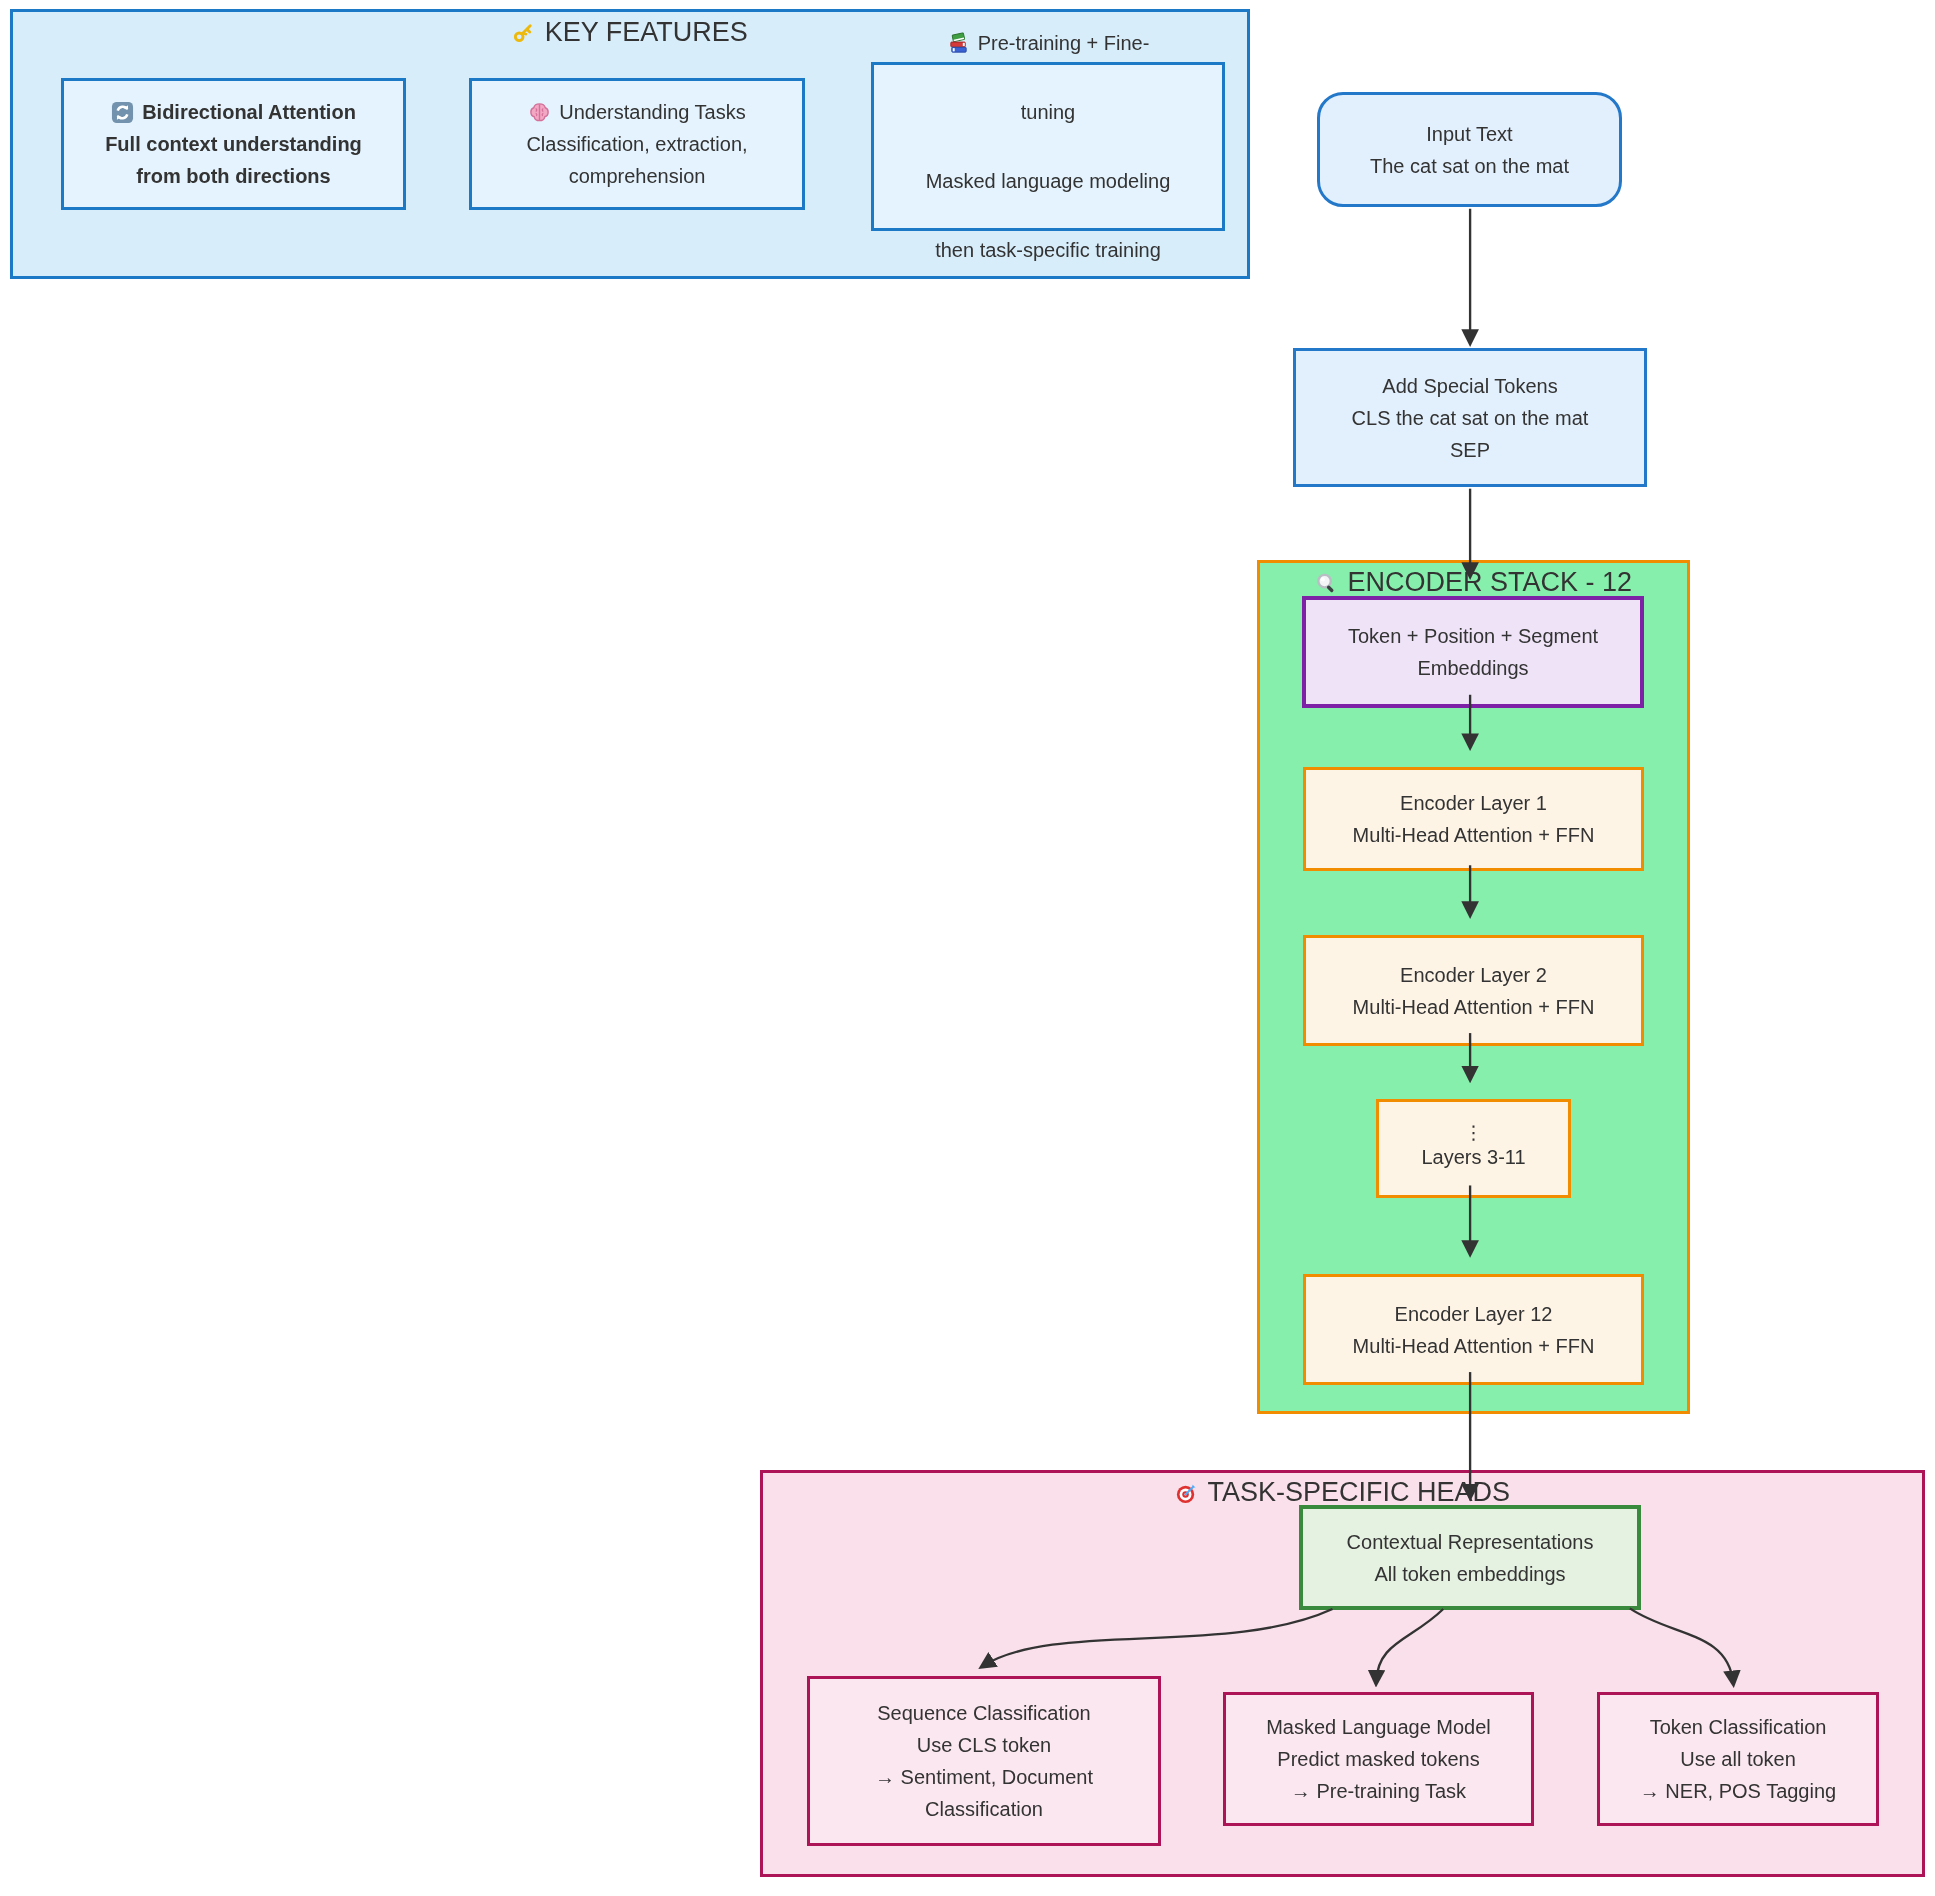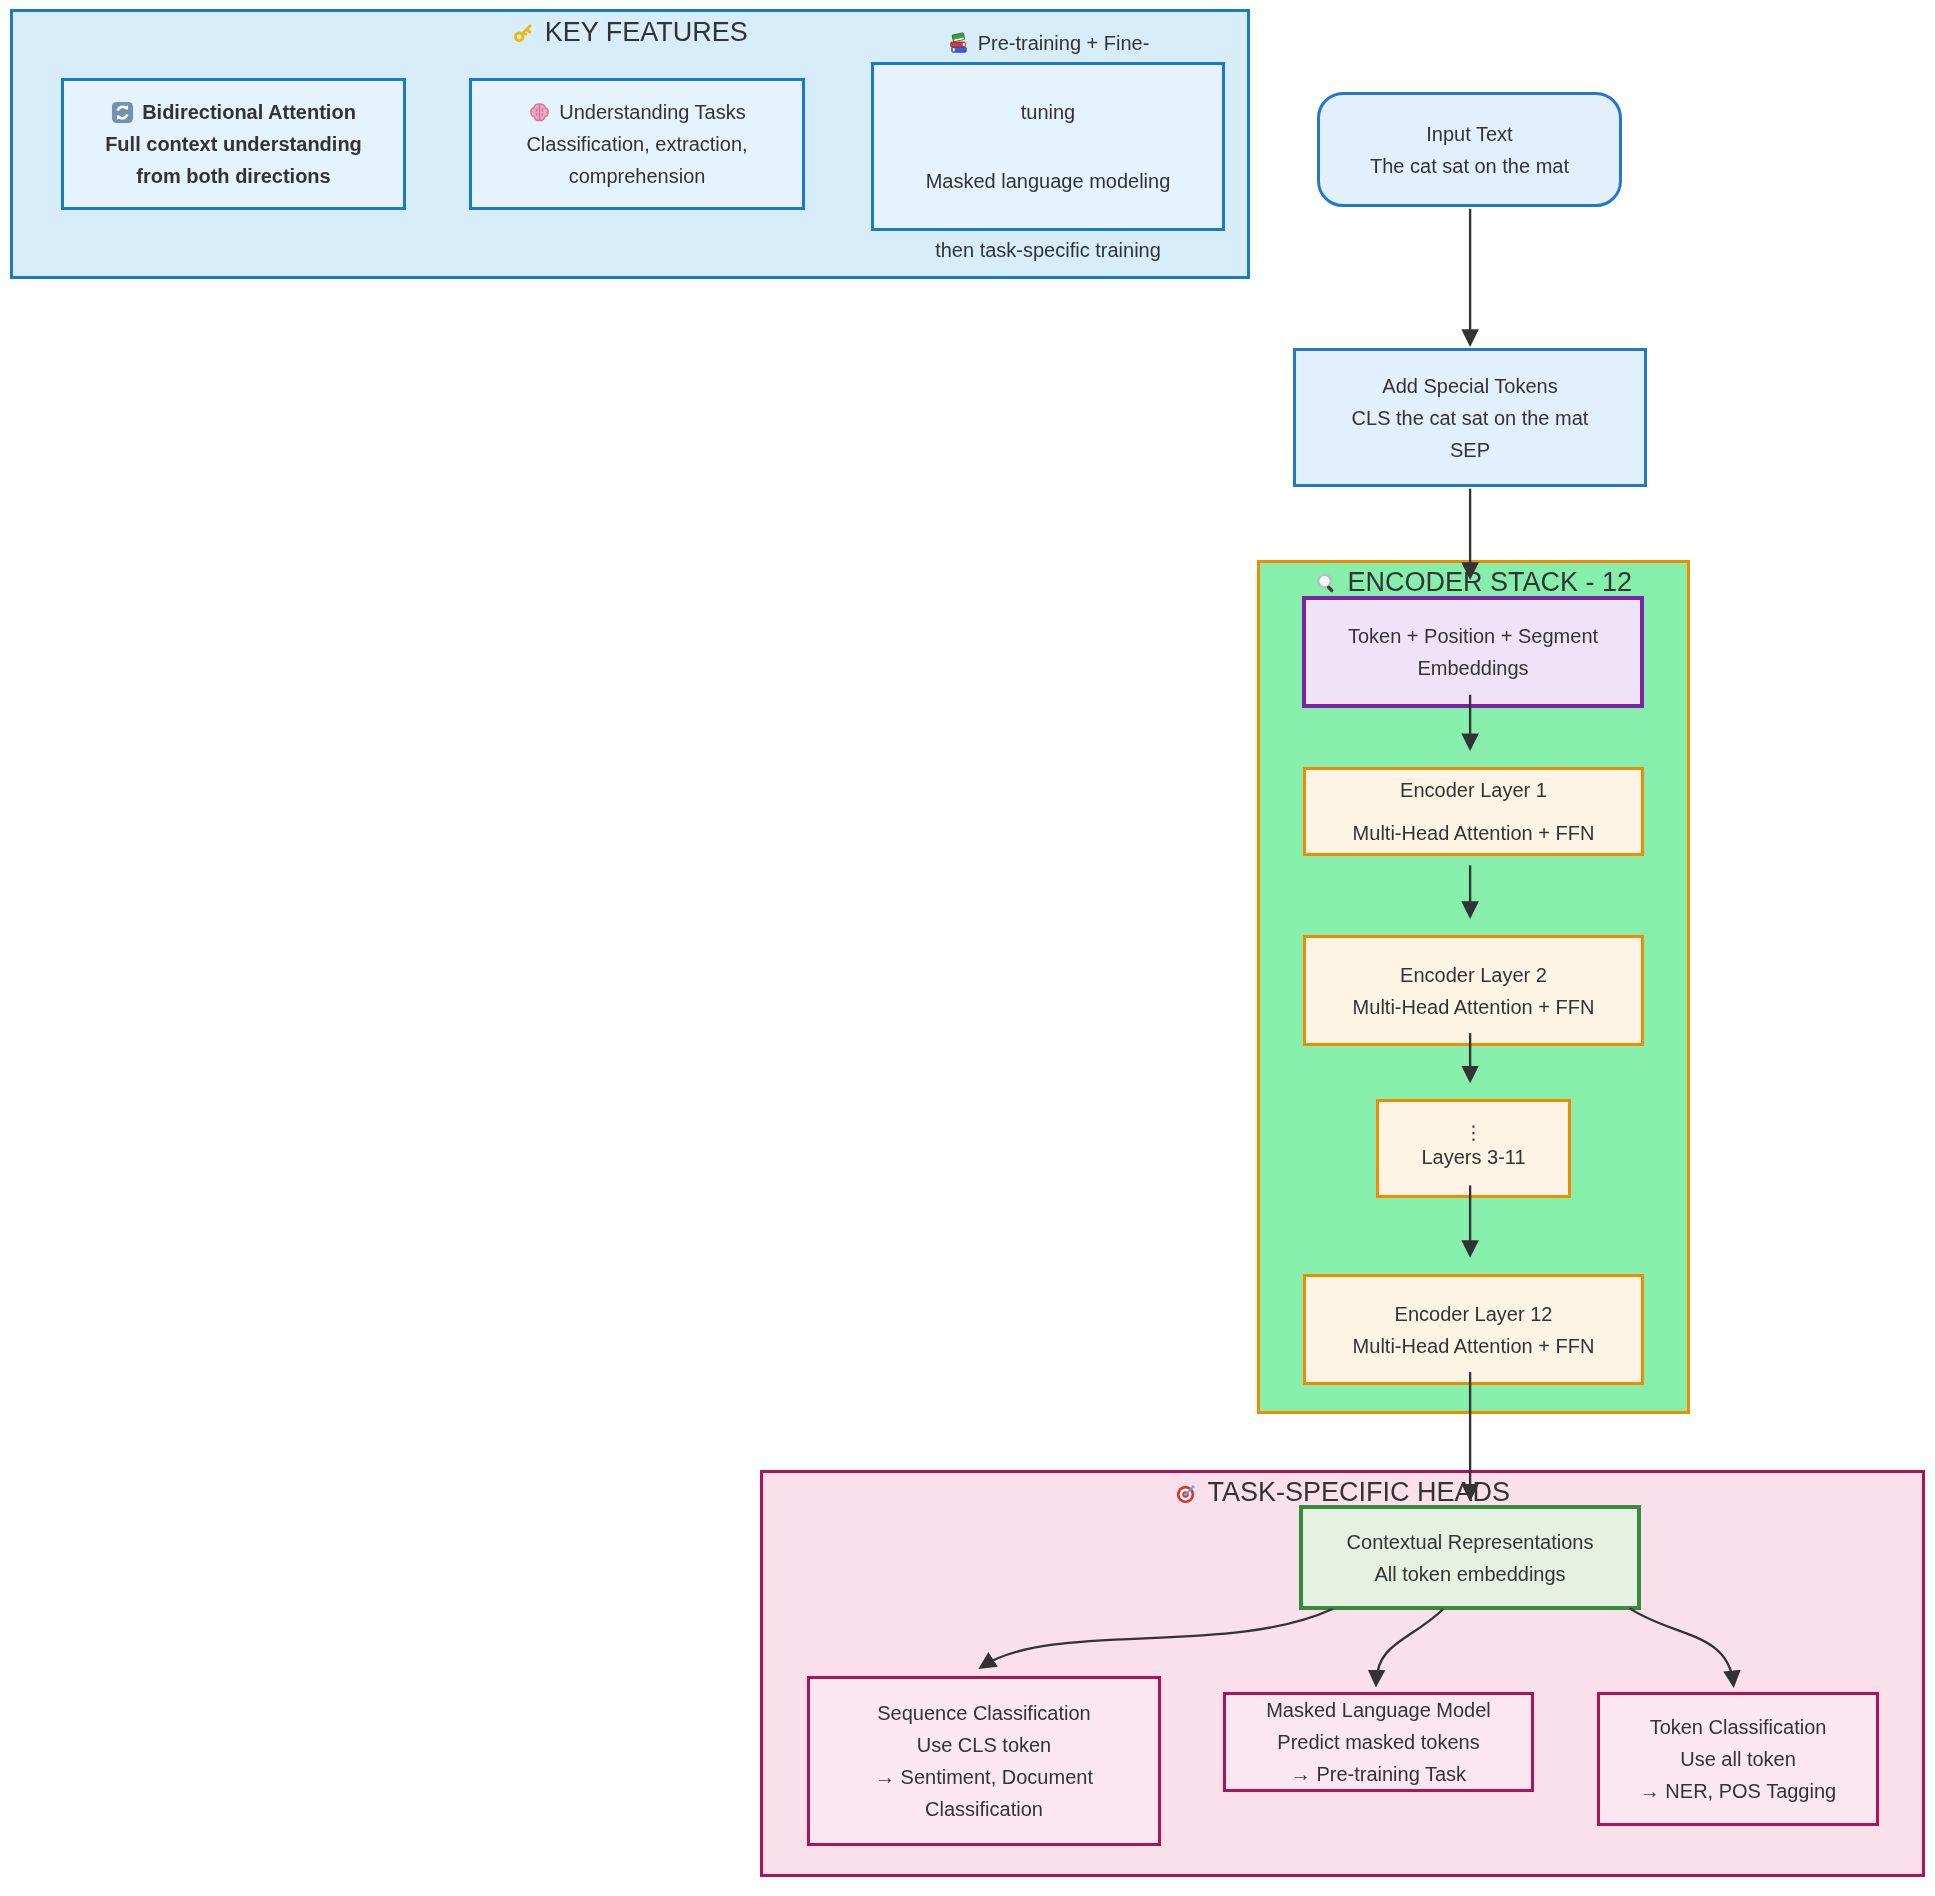--- a/index.html
+++ b/index.html
@@ -23,31 +23,31 @@
 
   
   .flow-blue{background:#e2effc;border:3.4px solid #2478c9;}
   .n-input{left:1317px;top:92px;width:305px;height:115px;border-radius:26px;}
   .n-add{left:1293px;top:348px;width:354px;height:139px;}
 
   
   .enc-group{left:1257px;top:548px;width:433px;height:854px;background:#86efac;border:3.4px solid #f18c00;margin-top:12px;}
   .enc-card{background:#fdf4e6;border:3.4px solid #f18c00;}
   .n-emb{left:42px;top:33px;width:342px;height:112px;background:#efe3f8;border:4.7px solid #7d22a7;}
-  .n-l1{left:43px;top:204px;width:341px;height:89px;justify-content:space-between;}
+  .n-l1{left:43px;top:204px;width:341px;height:104px;}
   .n-l2{left:43px;top:372px;width:341px;height:111px;}
   .n-l311{left:116px;top:536px;width:195px;height:99px;}
   .n-l12{left:43px;top:711px;width:341px;height:111px;}
 
   
   .task-group{left:760px;top:1470px;width:1165px;height:407px;background:#f9e0eb;border:3.4px solid #ad1457;}
   .n-ctx{left:536px;top:32px;width:342px;height:105px;background:#e5f1e1;border:4px solid #3a8a3e;}
   .task-card{background:#fbe7f0;border:3.4px solid #ad1457;}
   .n-seq{left:44px;top:203px;width:354px;height:170px;}
-  .n-mlm{left:460px;top:219px;width:311px;height:100px;align-items:center;}
+  .n-mlm{left:460px;top:219px;width:311px;height:134px;align-items:center;}
   .n-tok{left:834px;top:219px;width:282px;height:134px;}
 
   .edges{position:absolute;left:0;top:0;width:1936px;height:1897px;pointer-events:none;}
 </style>
 </head>
 <body>
 
 <div class="canvas">
 
   <section class="group kf-group">

